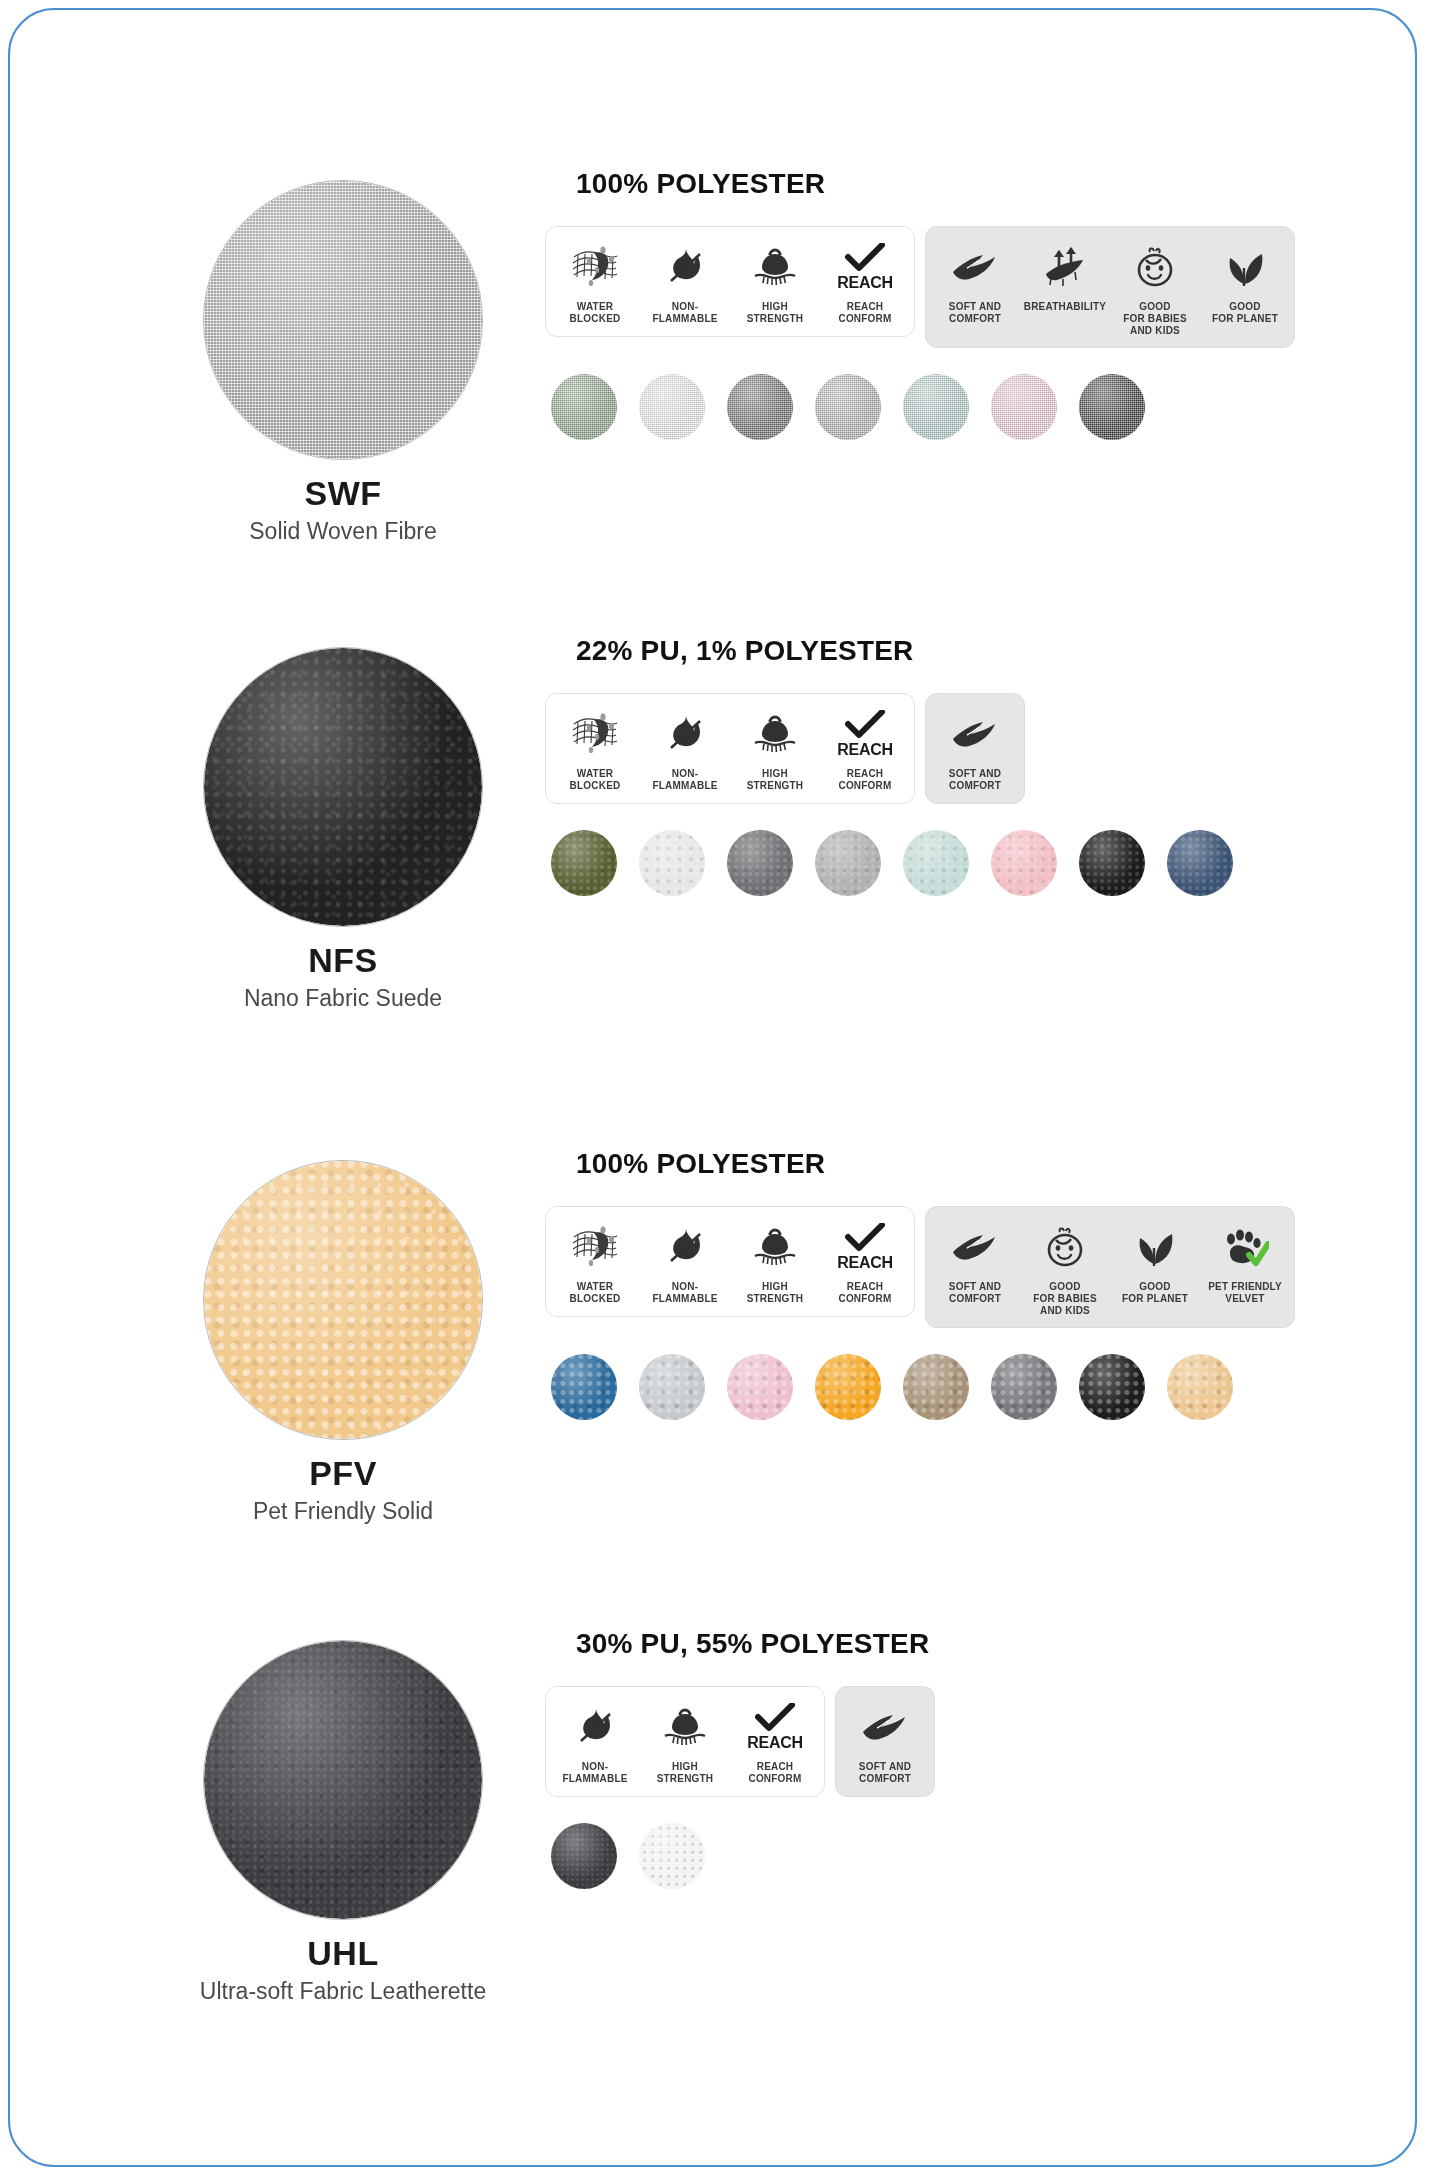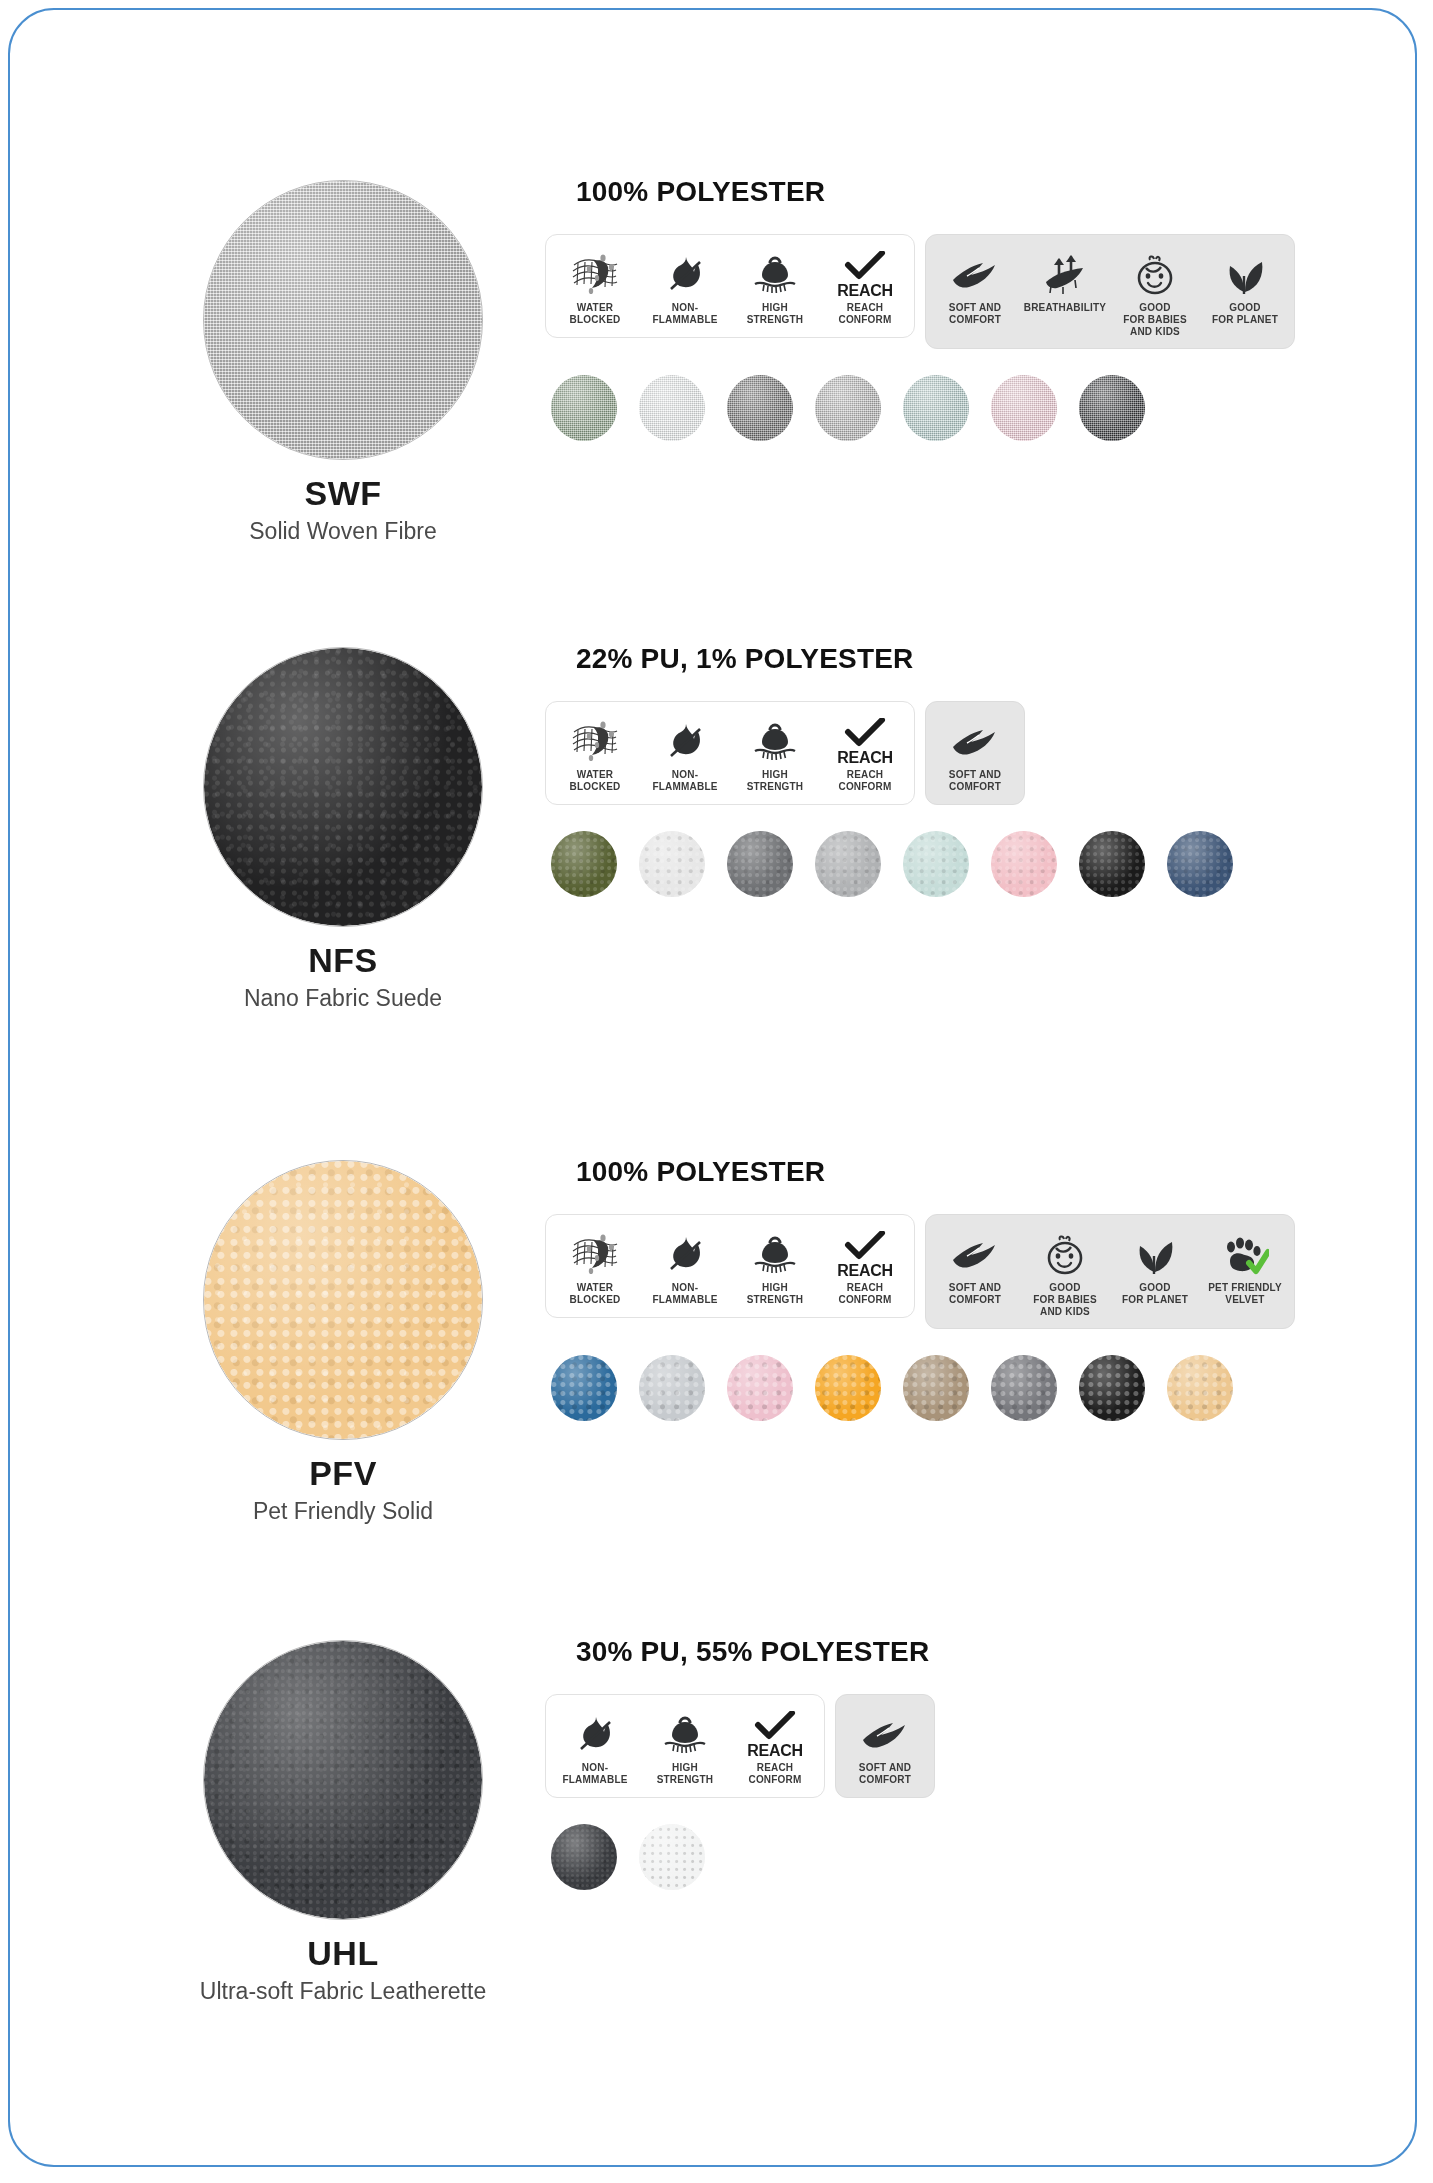--- a/index.html
+++ b/index.html
@@ -74,41 +74,42 @@
     letter-spacing:.5px;margin-top:16px;line-height:1;
   }
   .fullname{
     font-size:23px;color:#4a4a4a;margin-top:9px;line-height:1.1;
     white-space:nowrap;
   }
 
   .fabric-right{position:absolute;left:545px;top:0;}
   .composition{
     font-size:28px;font-weight:bold;color:#111;letter-spacing:.2px;
-    margin:8px 0 26px 31px;
+    margin:0 0 26px 31px;
   }
 
   
   .badge-groups{display:flex;align-items:flex-start;gap:10px;}
   .badge-group{
     display:flex;align-items:stretch;
     border-radius:12px;
     padding:13px 4px 11px 4px;
     box-sizing:border-box;
   }
   .badge-group.white{background:#ffffff;border:1px solid #e2e2e2;}
   .badge-group.gray{background:#e6e6e6;border:1px solid #dcdcdc;}
   .badge{
     width:86px;
     display:flex;flex-direction:column;align-items:center;justify-content:flex-start;
     padding:0 2px;
   }
   .badge .ico{height:54px;display:flex;align-items:center;justify-content:center;}
   .badge .ico svg{display:block;}
   .badge .cap{
+    margin-top:7px;
     font-size:10px;font-weight:bold;color:#3a3a3a;
     text-align:center;line-height:1.18;letter-spacing:.2px;
     text-transform:uppercase;
   }
   .badge.reach .ico{flex-direction:column;}
   .reach-word{
     font-size:16px;font-weight:bold;color:#1b1b1b;letter-spacing:-.3px;margin-top:1px;
   }
 
   

